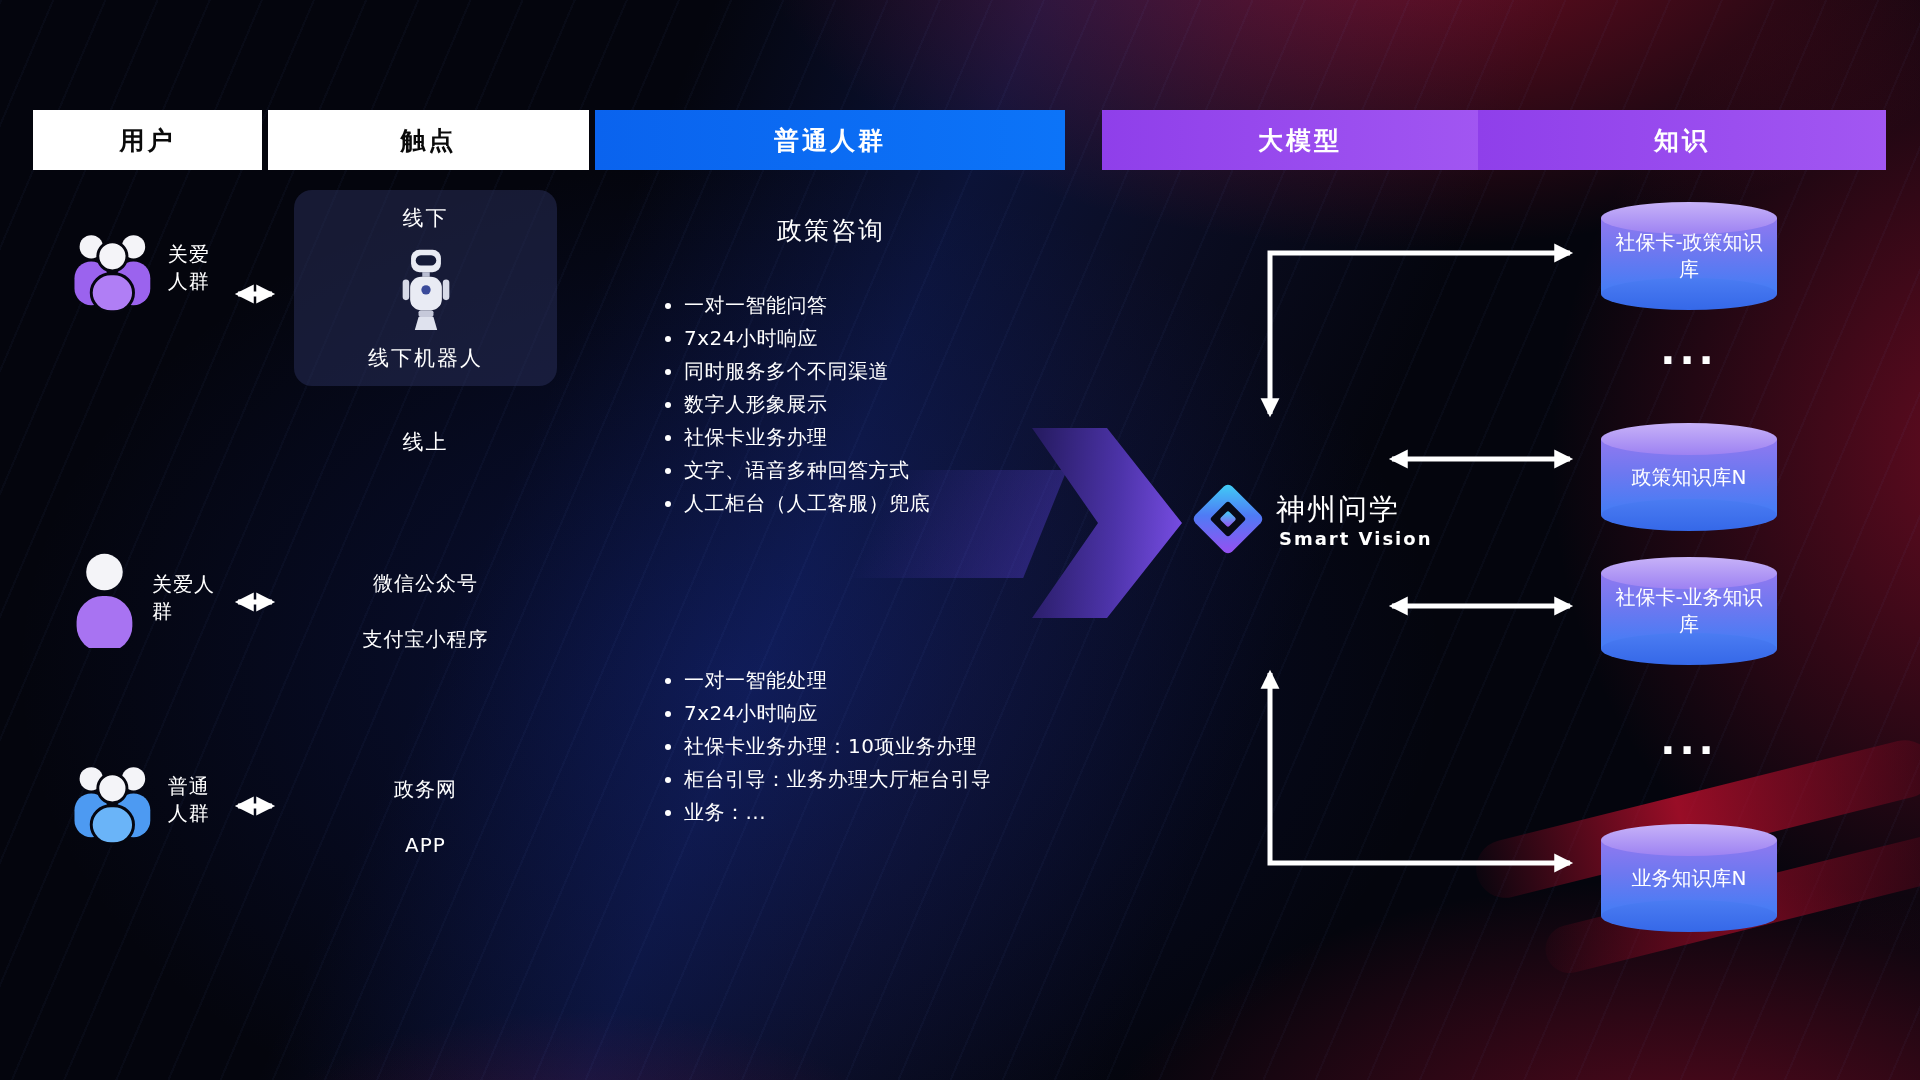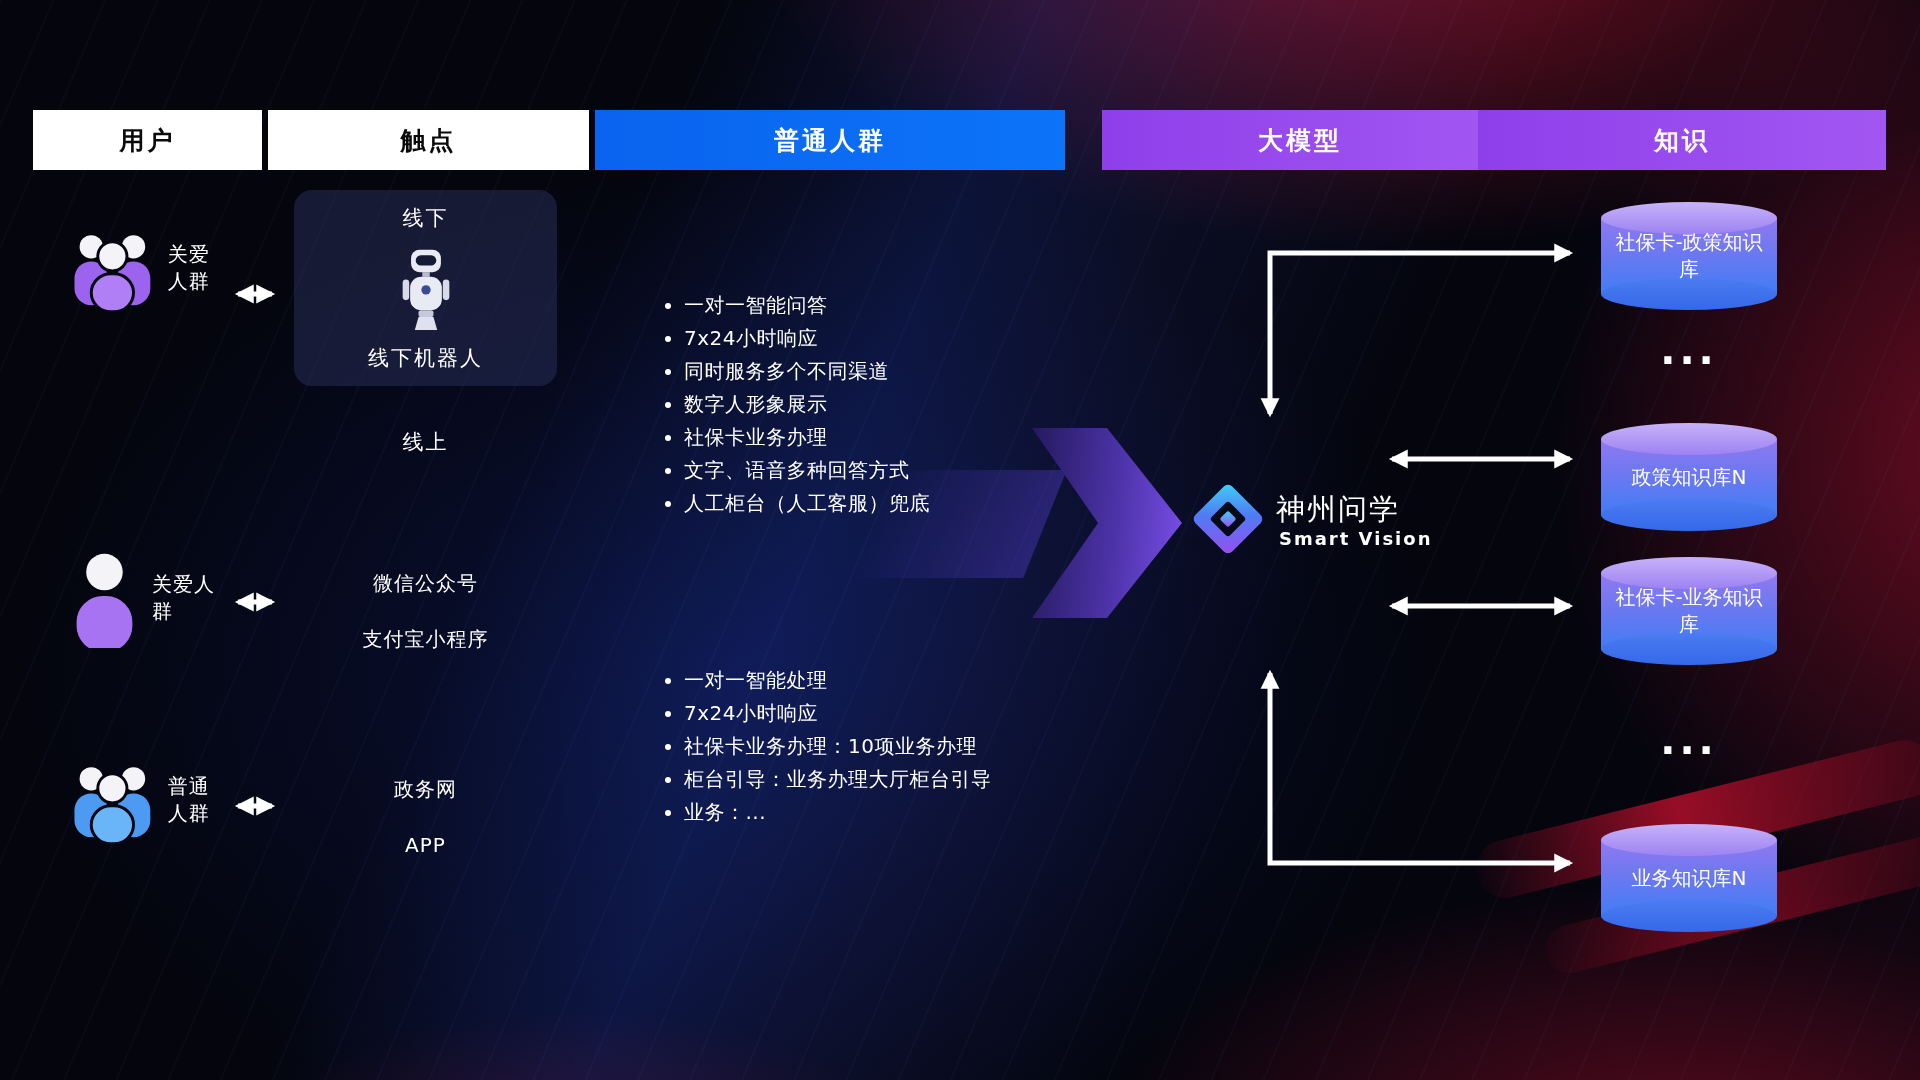--- a/index.html
+++ b/index.html
@@ -157,20 +157,21 @@
     </svg>
     <div class="tp-title">线下机器人</div>
   </div>
 
   <div class="online-title">线上</div>
   <div class="tp-item tpi0">微信公众号</div>
   <div class="tp-item tpi1">支付宝小程序</div>
   <div class="tp-item tpi2">政务网</div>
   <div class="tp-item tpi3">APP</div>
 
+  <div class="scene-title st1">政策咨询</div>
   <ul class="scene-list sl1">
     <li>一对一智能问答</li>
     <li>7x24小时响应</li>
     <li>同时服务多个不同渠道</li>
     <li>数字人形象展示</li>
     <li>社保卡业务办理</li>
     <li>文字、语音多种回答方式</li>
     <li>人工柜台（人工客服）兜底</li>
   </ul>
 

